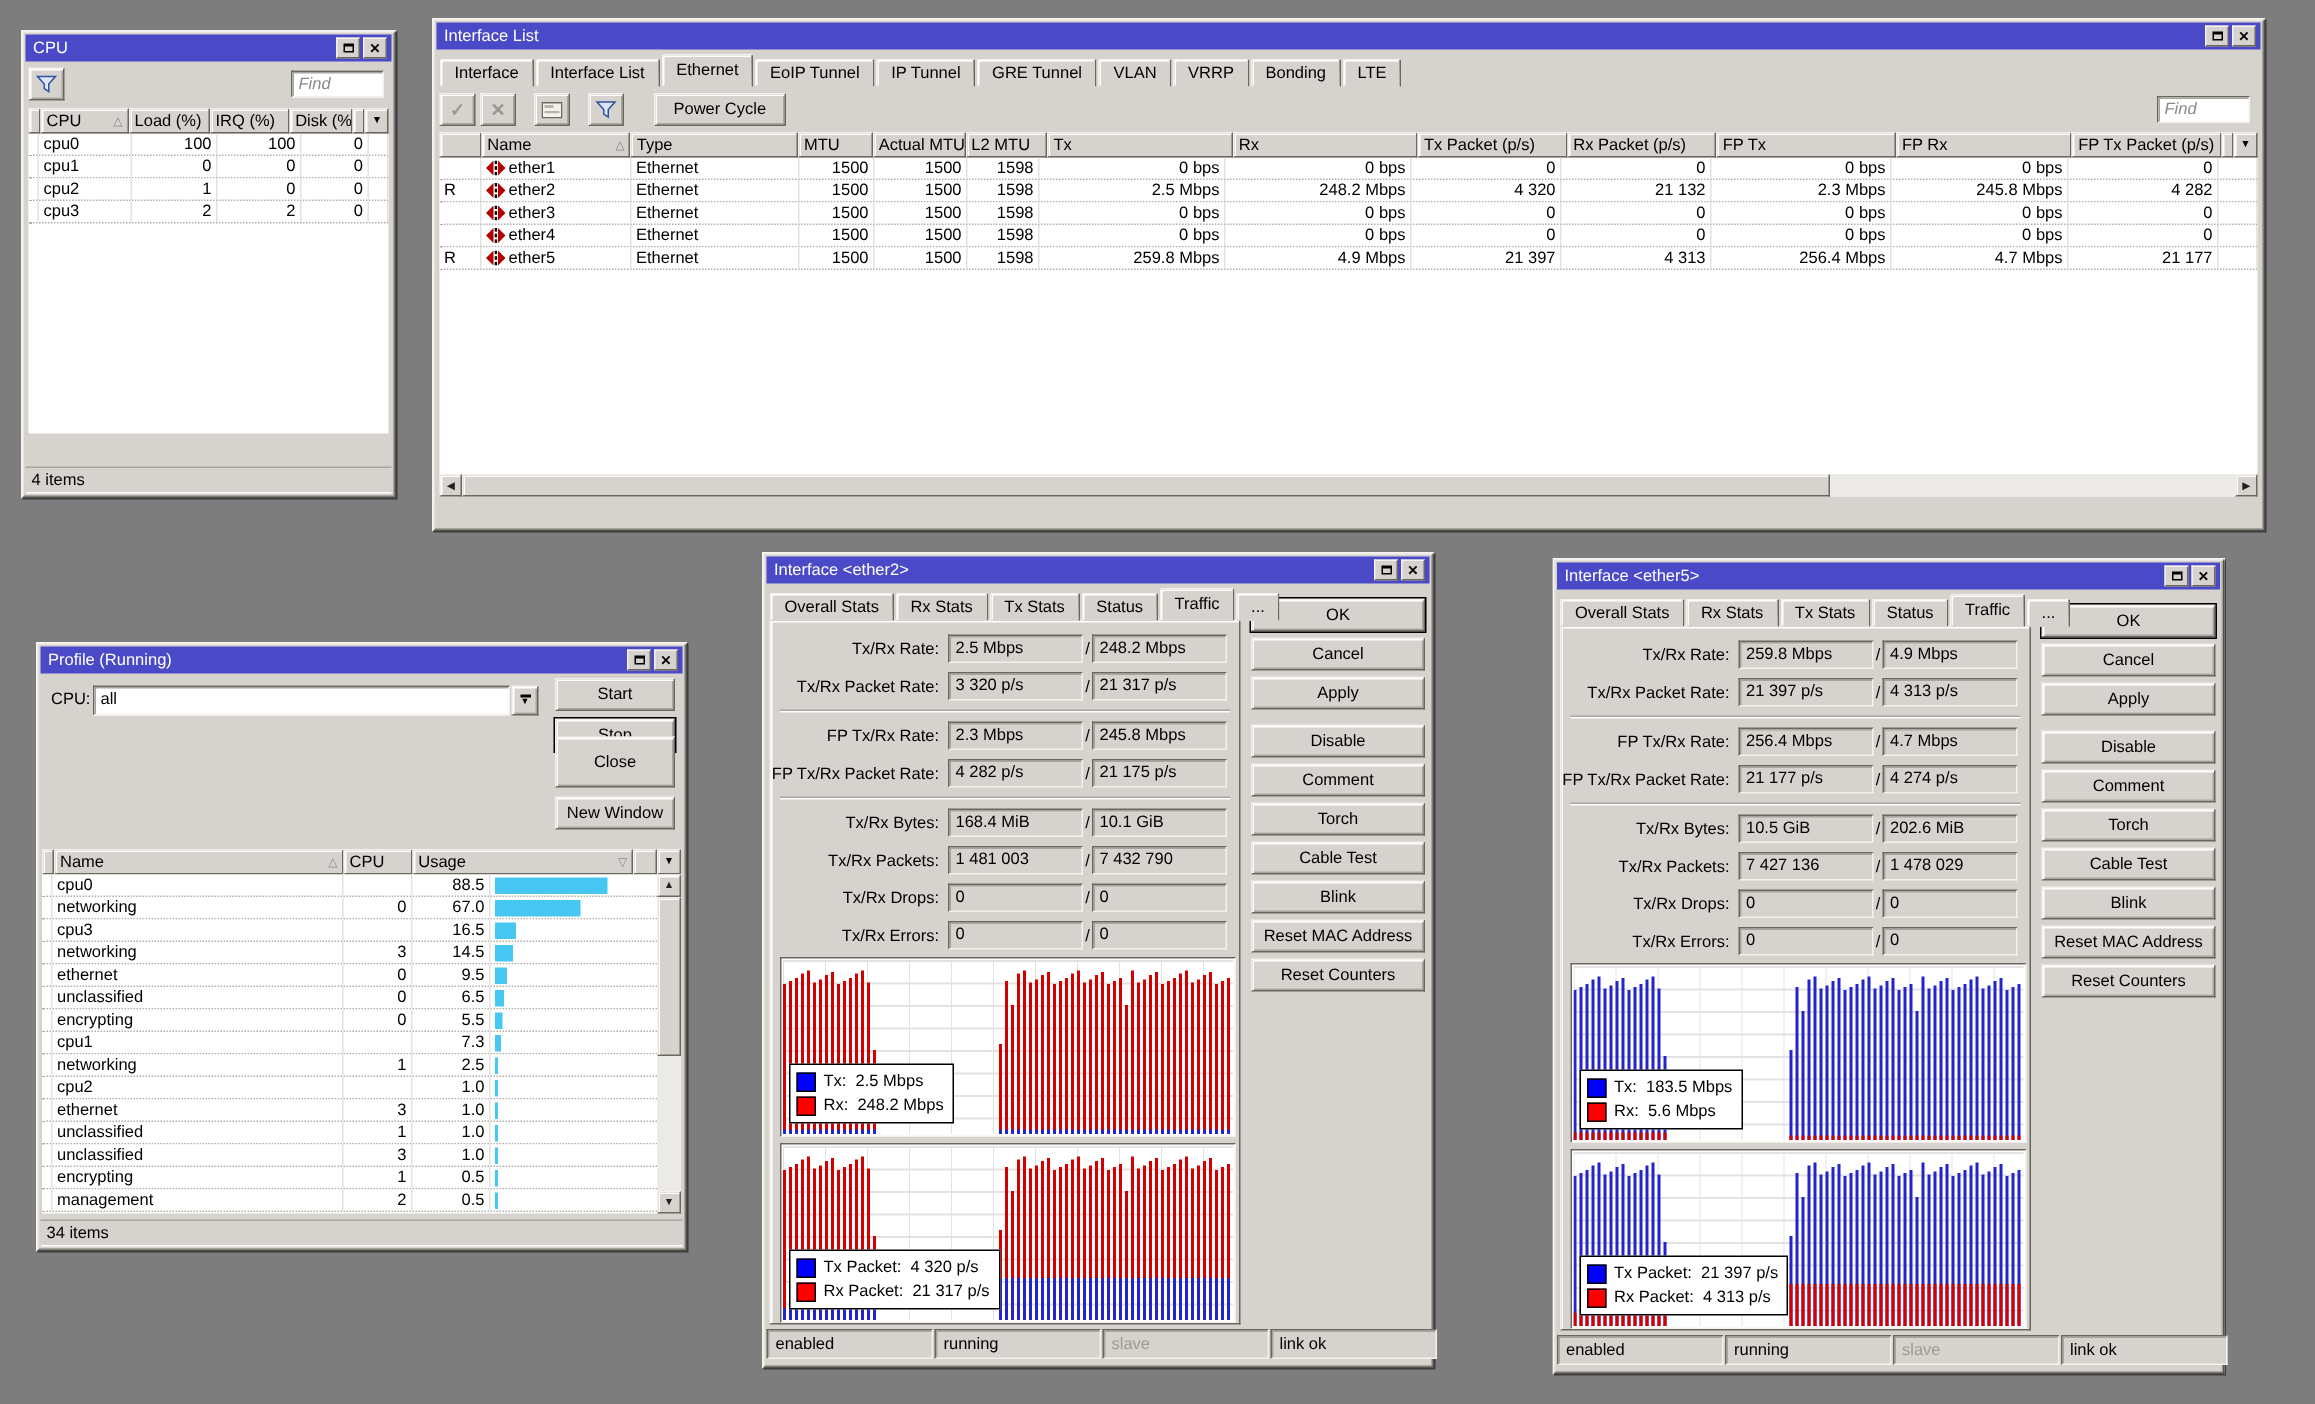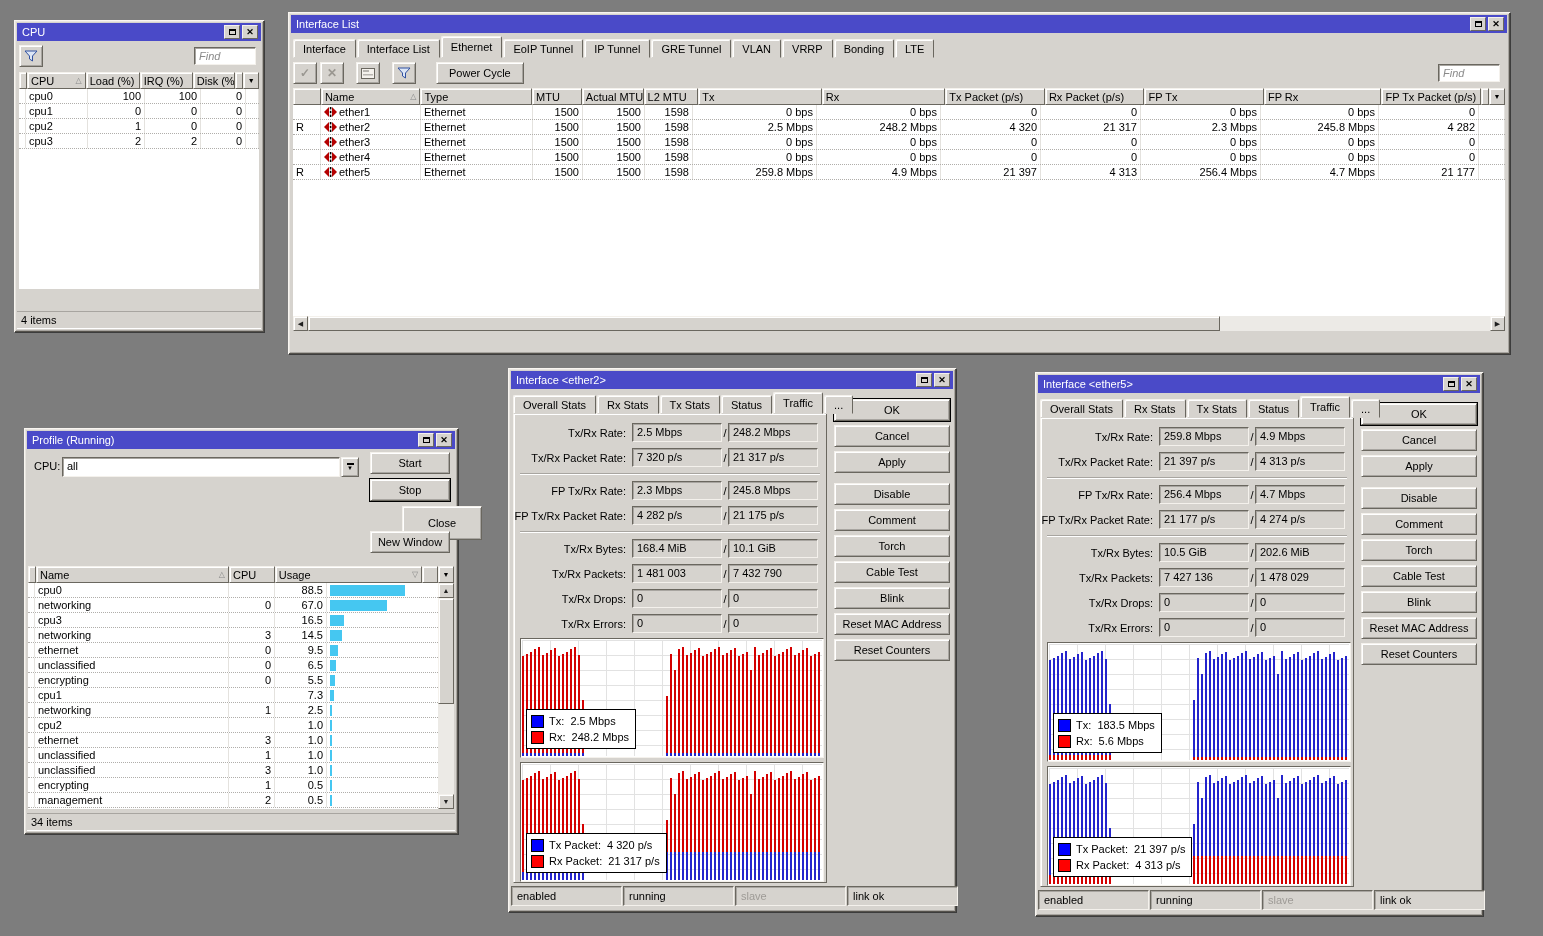--- a/index.html
+++ b/index.html
@@ -286,21 +286,21 @@
             </svg>
             <span>ether2</span>
           </div>
           <div class="cell" style="width: 112px;">Ethernet</div>
           <div class="cell num" style="width: 50px;">1500</div>
           <div class="cell num" style="width: 62px;">1500</div>
           <div class="cell num" style="width: 48px;">1598</div>
           <div class="cell num" style="width: 124px;">2.5 Mbps</div>
           <div class="cell num" style="width: 124px;">248.2 Mbps</div>
           <div class="cell num" style="width: 100px;">4 320</div>
-          <div class="cell num" style="width: 100px;">21 317</div>
+          <div class="cell num" style="width: 100px;">21 132</div>
           <div class="cell num" style="width: 120px;">2.3 Mbps</div>
           <div class="cell num" style="width: 118px;">245.8 Mbps</div>
           <div class="cell num" style="width: 100px;">4 282</div>
           <div class="cell" style="flex: 1 1 0%;"></div>
         </div>
         <div class="trow">
           <div class="cell" style="width: 28px;"></div>
           <div class="cell" style="width: 100px;">
             <svg viewBox="0 0 13 10" class="ethicon">
               <path d="M5 0 L0 5 L5 10 Z" fill="#b40000"></path>
@@ -395,21 +395,21 @@
     </span>
   </div>
   <div style="position:absolute; left:10px; top:32px;">CPU:</div>
   <div class="combo" style="left:38px; top:29px; width:278px;">all</div>
   <div class="combo-btn raised" style="left:317px; top:29px;">
       <span class="combo-glyph">▼</span>
     </div>
   <div id="profile-btns">
       <div class="raised btn" style="position: absolute; left: 346px; top: 24px; width: 80px; height: 22px;">Start</div>
       <div class="raised btn default" style="position: absolute; left: 346px; top: 51px; width: 80px; height: 22px;">Stop</div>
-      <div class="raised btn" style="position: absolute; left: 346px; top: 78px; width: 80px; height: 34px; margin-left: 32px;">Close</div>
+      <div class="raised btn" style="position: absolute; left: 346px; top: 63px; width: 80px; height: 34px;">Close</div>
       <div class="raised btn" style="position: absolute; left: 346px; top: 103px; width: 80px; height: 22px;">New Window</div>
     </div>
   <div style="position:absolute; left:4px; top:138px; width:426px;">
     <div class="thead">
       <div class="hcell" style="width:6px;"></div>
       <div class="hcell" style="width:194px;">
           <span>Name</span>
           <span class="sortmark">△</span>
         </div>
       <div class="hcell" style="width:46px;">
@@ -606,21 +606,21 @@
     <div class="dlg-panel" style="left: 5px; top: 45px; width: 314px; height: 470px;">
       <div style="position: absolute; left: 0px; top: 6px; right: 0px;">
         <div class="field-row">
           <div class="field-label">Tx/Rx Rate:</div>
           <div class="field-box">2.5 Mbps</div>
           <div class="field-slash">/</div>
           <div class="field-box">248.2 Mbps</div>
         </div>
         <div class="field-row">
           <div class="field-label">Tx/Rx Packet Rate:</div>
-          <div class="field-box">7 320 p/s</div>
+          <div class="field-box">3 320 p/s</div>
           <div class="field-slash">/</div>
           <div class="field-box">21 317 p/s</div>
         </div>
         <div class="field-sep"></div>
         <div class="field-row">
           <div class="field-label">FP Tx/Rx Rate:</div>
           <div class="field-box">2.3 Mbps</div>
           <div class="field-slash">/</div>
           <div class="field-box">245.8 Mbps</div>
         </div>

